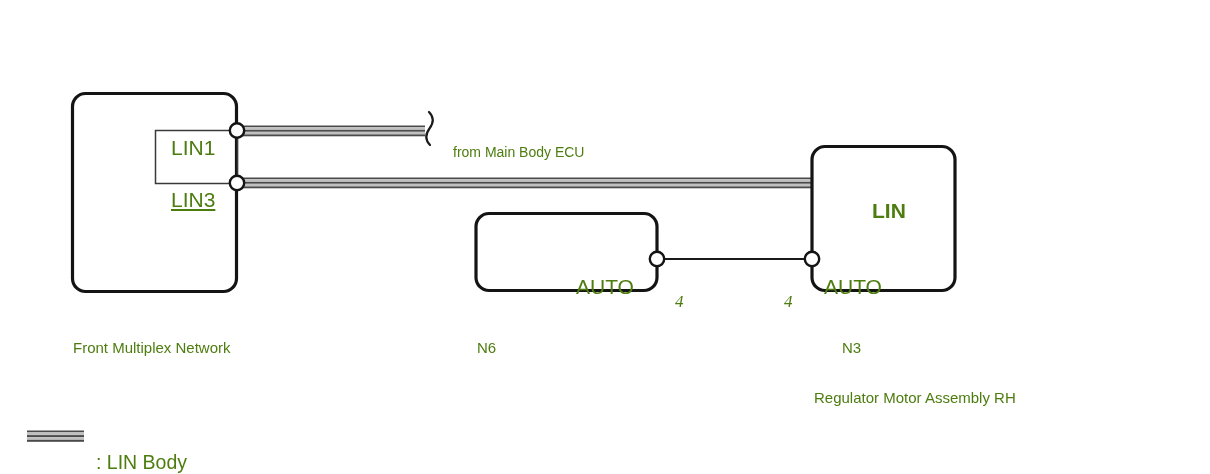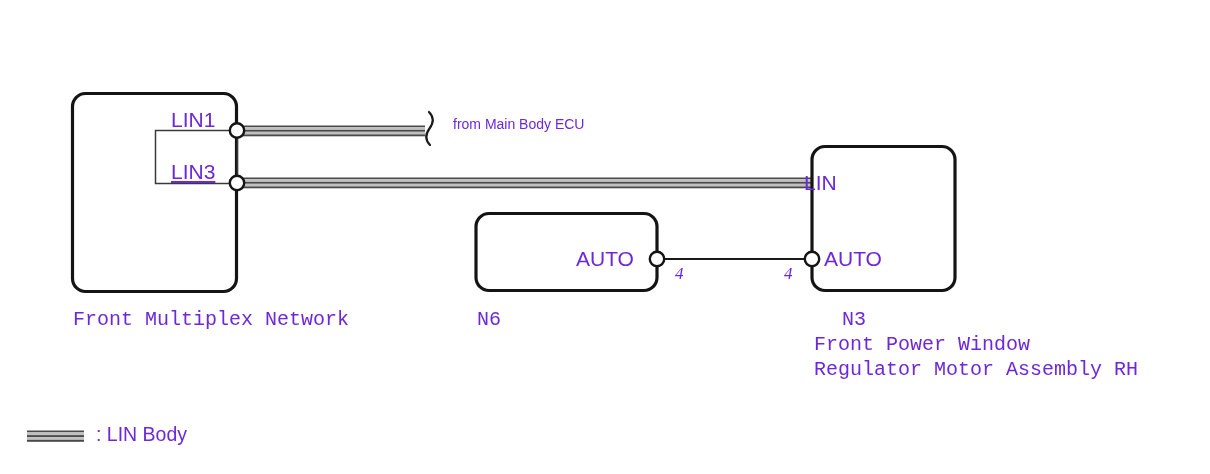--- a/index.html
+++ b/index.html
@@ -22,33 +22,33 @@
     position: absolute;
     left: 0;
     top: 0;
     width: 1210px;
     height: 474px;
   }
   .txt {
     position: absolute;
     white-space: pre;
     font-family: "Liberation Sans", sans-serif;
-    color: #6d28d9;
+    color: #4d7c0f;
     line-height: 1.0;
+    margin-top: 28px;
   }
   .terminal-label {
     font-size: 21px;
   }
   .note-label {
     font-size: 14px;
   }
   .caption {
-    font-size: 20px;
+    font-size: 15px;
     line-height: 25px;
-    font-family: Liberation Mono, monospace;
   }
   .wire-num {
     font-size: 17px;
     font-style: italic;
     font-family: "Liberation Serif", serif;
   }
   .legend-label {
     font-size: 19.5px;
   }
 </style>
@@ -103,33 +103,32 @@
     </g>
 
   </svg>
 
   <div class="txt terminal-label" style="left:171px; top:109px;">LIN1</div>
 
   <div class="txt terminal-label" style="left:171px; top:161px;text-decoration:underline;">LIN3</div>
 
   <div class="txt terminal-label" style="left:576px; top:248px;">AUTO</div>
 
-  <div class="txt terminal-label" style="left:804px; top:172px;">LIN</div>
+  <div class="txt terminal-label" style="left:872px; top:172px;font-weight:bold;">LIN</div>
 
   <div class="txt terminal-label" style="left:824px; top:248px;">AUTO</div>
 
   <div class="txt note-label" style="left:453px; top:117px;">from Main Body ECU</div>
 
   <div class="txt wire-num" style="left:675px; top:265px;">4</div>
 
   <div class="txt wire-num" style="left:784px; top:265px;">4</div>
 
   <div class="txt caption" style="left:73px; top:307px;">Front Multiplex Network</div>
 
   <div class="txt caption" style="left:477px; top:307px;">N6</div>
 
   <div class="txt caption" style="left:842px; top:307px;">N3</div>
-  <div class="txt caption" style="left:814px; top:332px;">Front Power Window</div>
   <div class="txt caption" style="left:814px; top:357px;">Regulator Motor Assembly RH</div>
 
   <div class="txt legend-label" style="left:96px; top:425px;">: LIN Body</div>
 
 </div>
 
 </body></html>

